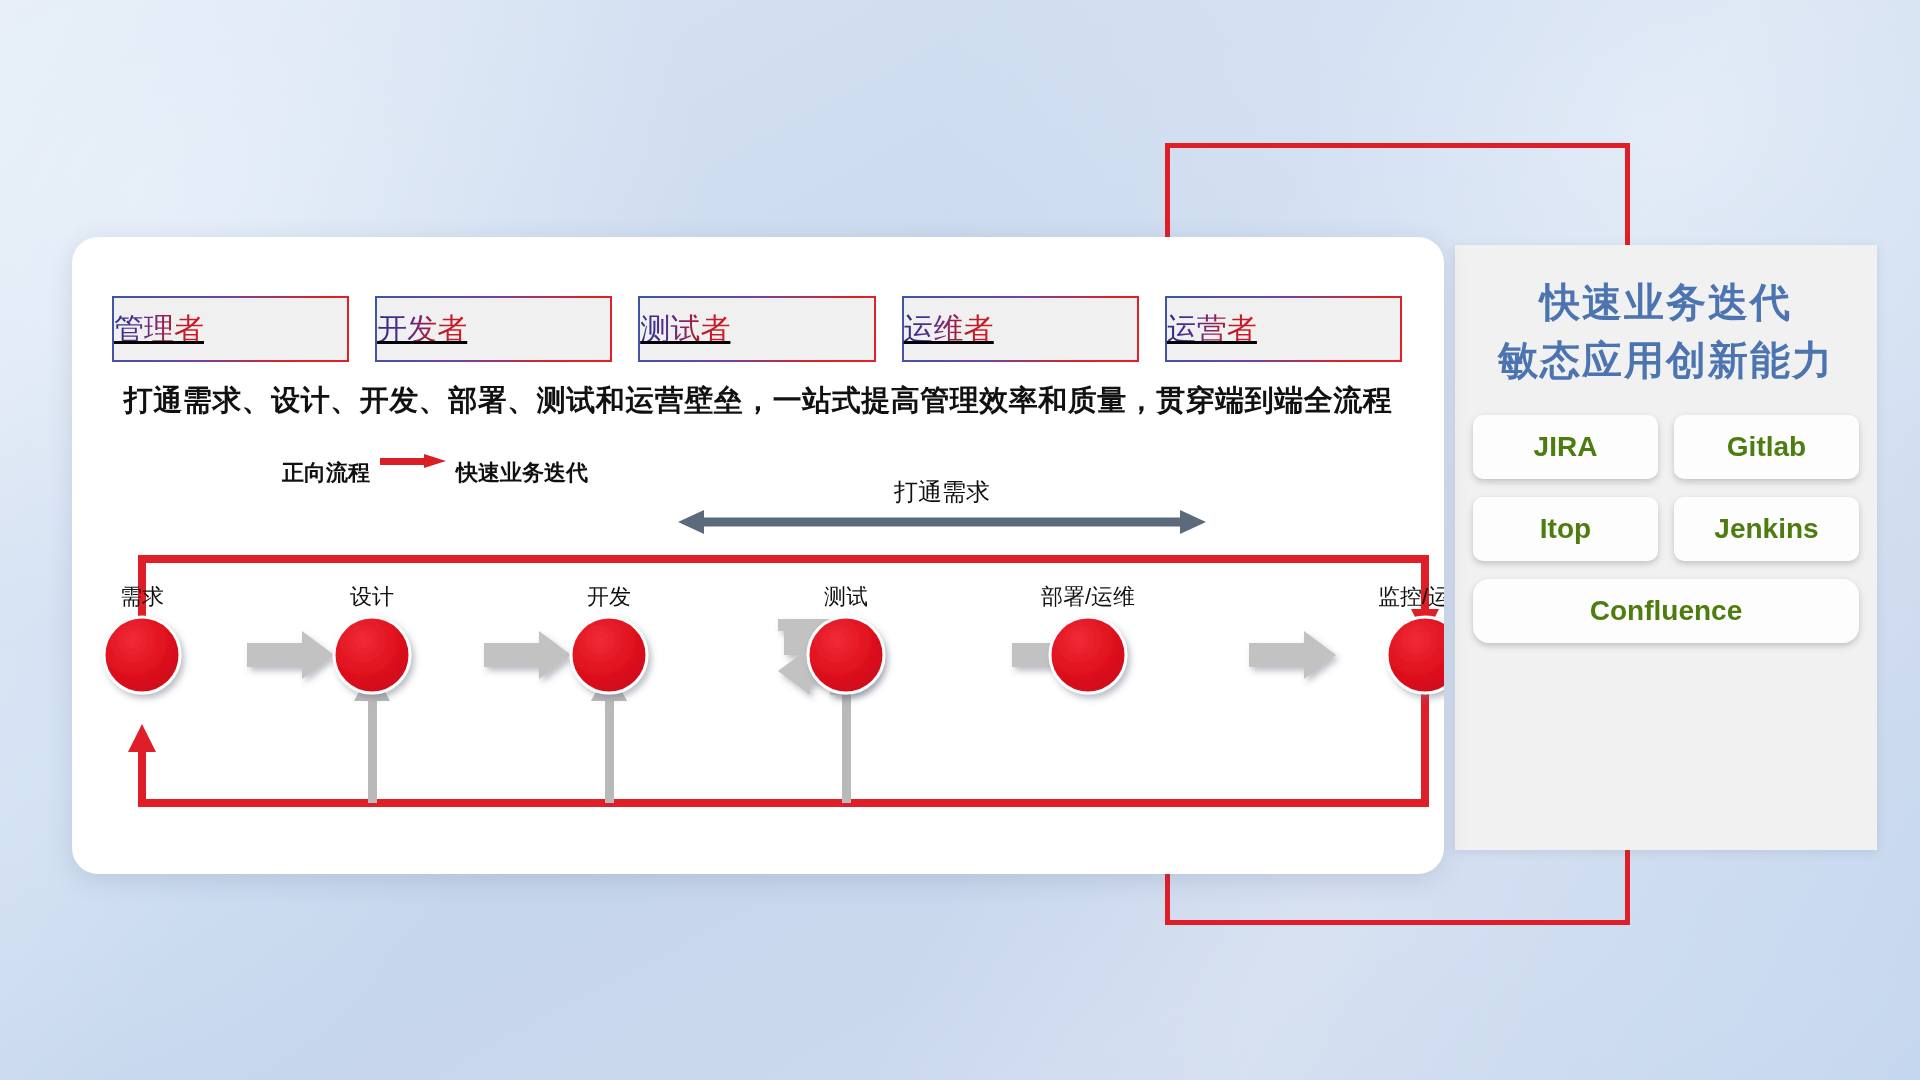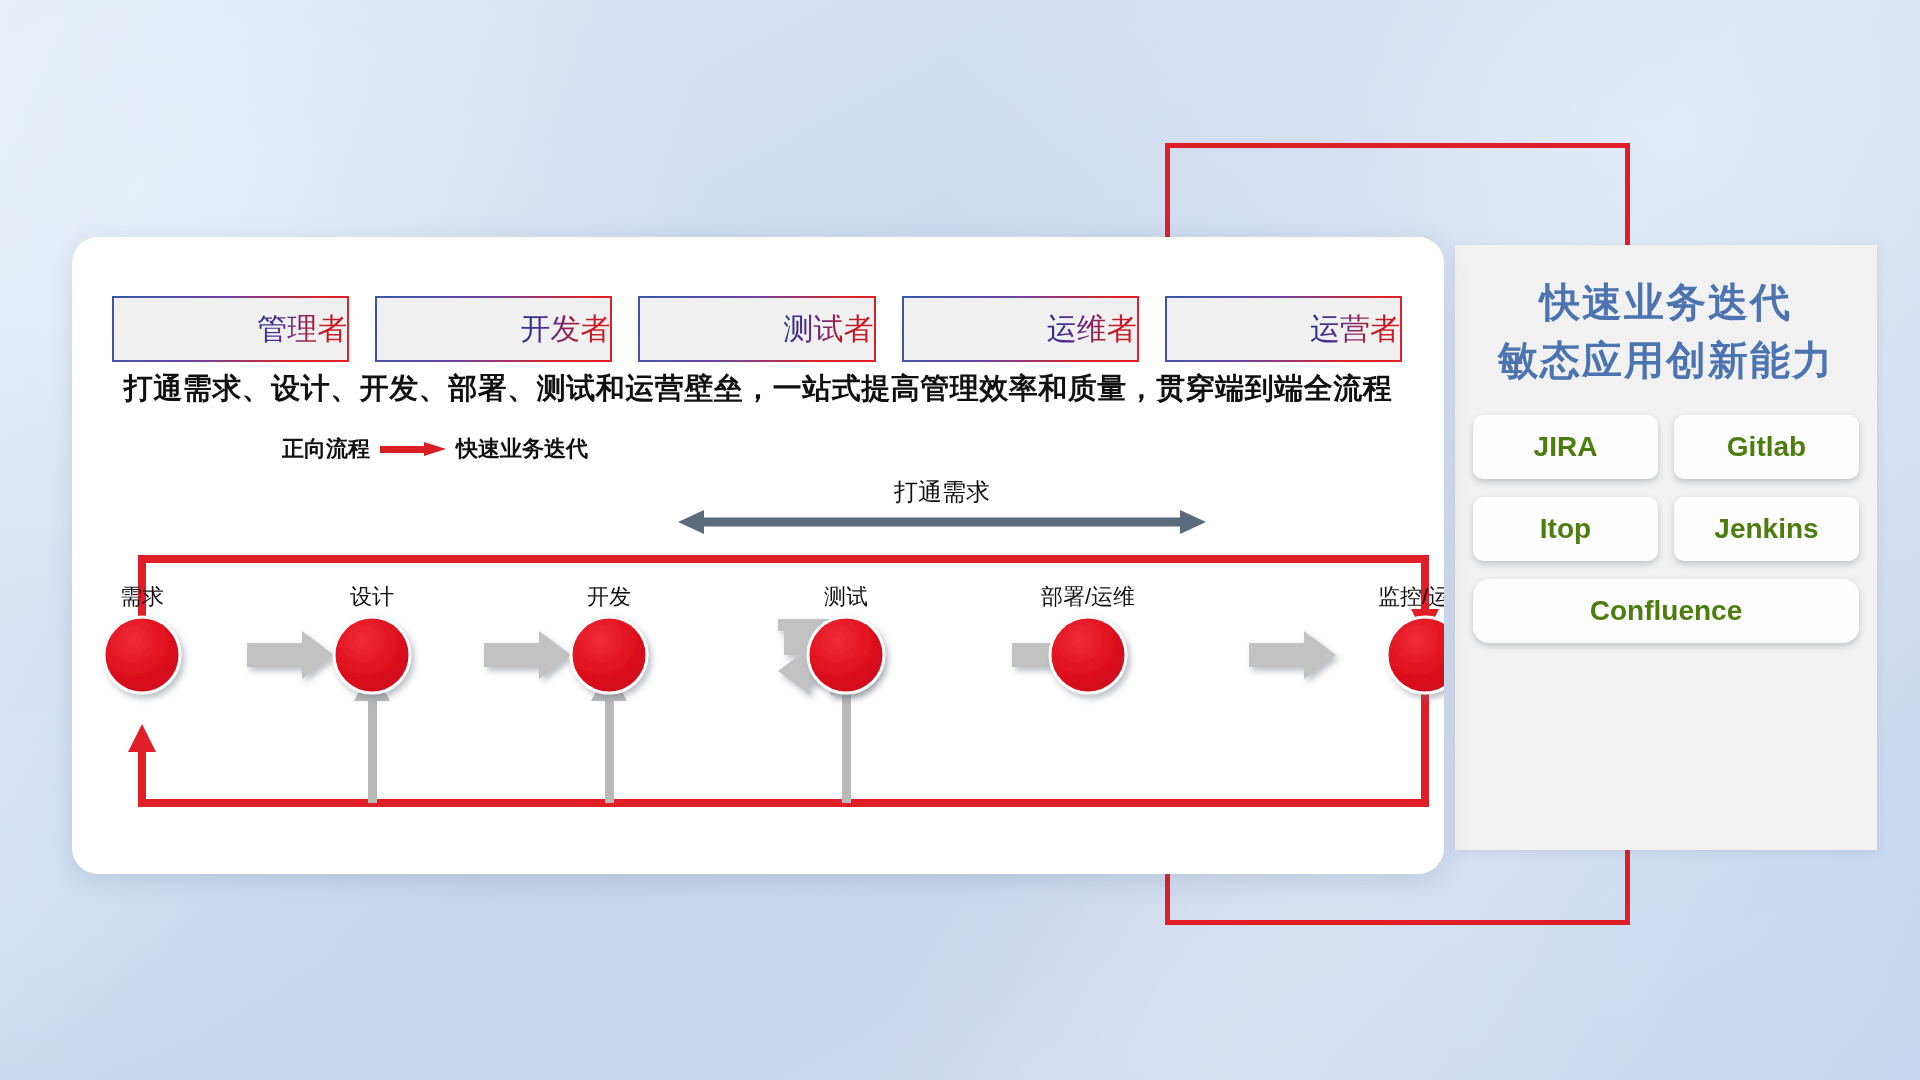--- a/index.html
+++ b/index.html
@@ -122,58 +122,60 @@
   }
   .role-box {
     flex: 1;
     height: 62px;
     background: #f0f0f0;
     border-width: 2px;
     border-style: solid;
     border-image: linear-gradient(118deg, #3b56a6 0%, #6b46a0 42%, #d8232a 78%, #e3202a 100%) 1;
     display: flex;
     align-items: center;
-    justify-content: flex-end;
+    justify-content: flex-start;
+    text-decoration: underline;
   }
   .role-label {
     font-size: 30px;
     font-weight: 400;
     background: linear-gradient(100deg, #1f2f86 0%, #5c2c8e 34%, #b41b2c 66%, #e0161e 100%);
     -webkit-background-clip: text;
     background-clip: text;
     color: transparent;
     -webkit-text-fill-color: transparent;
   }
 
   
   #description {
     position: absolute;
     left: 0;
     right: 0;
-    top: 132px;
+    top: 144px;
     text-align: center;
     font-size: 29px;
     font-weight: 700;
     color: #111111;
     letter-spacing: 0.5px;
   }
 
   
   #legend-forward {
     position: absolute;
     left: 210px;
     top: 197px;
     display: flex;
     align-items: center;
     gap: 10px;
   }
   .legend-text {
     font-size: 22px;
     font-weight: 700;
     color: #111111;
+    margin-top: 24px;
   }
   .legend-arrow-right, .legend-arrow-left {
     position: relative;
     width: 66px;
     height: 14px;
     display: inline-block;
   }
   .legend-arrow-right::before {
     content: "";
     position: absolute;

